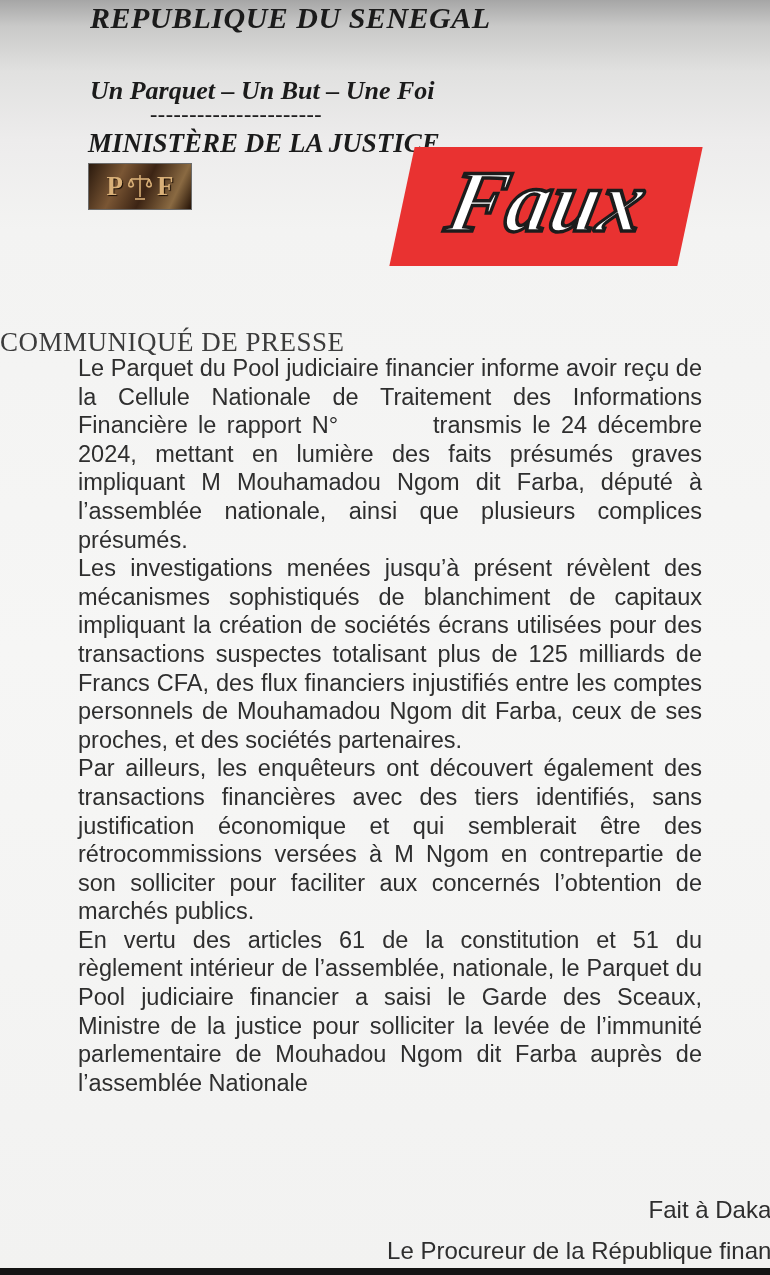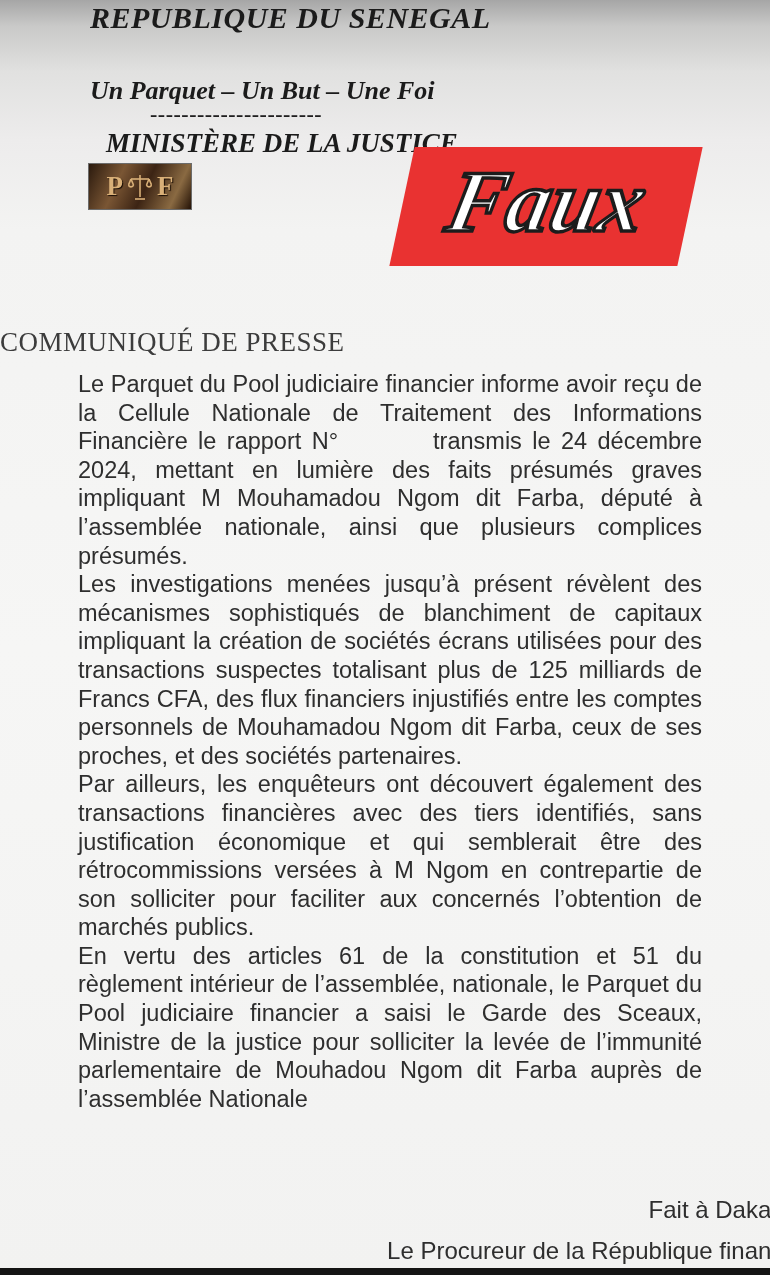--- a/index.html
+++ b/index.html
@@ -9,21 +9,21 @@
     font-family:"Liberation Sans",sans-serif;color:#2e2e2e;padding-left:40px;
   }
   .serifhead{
     position:absolute;white-space:nowrap;
     font-family:"Liberation Serif",serif;font-weight:bold;font-style:italic;color:#1b1b1b;
   }
   #country{left:90px;top:1px;font-size:30px;letter-spacing:.5px}
   #motto{left:90px;top:76px;font-size:26px}
   #separator{position:absolute;left:150px;top:101px;font-family:"Liberation Serif",serif;
     font-weight:bold;font-size:22px;letter-spacing:.5px;color:#1f1f1f;white-space:nowrap}
-  #ministry{left:106px;top:128px;font-size:27px}
+  #ministry{left:88px;top:128px;font-size:27px}
   #department{left:104px;top:215px;font-size:26px}
 
   #logo{
     position:absolute;left:88px;top:163px;width:104px;height:47px;
     background:linear-gradient(115deg,#2b1a0e 0%,#7a5634 30%,#3c2414 55%,#8a6a42 82%,#241206 100%);
     border:1px solid #6b6b6b;box-sizing:border-box;
     display:flex;align-items:center;justify-content:center;gap:5px;
   }
   .logo-letter{
     font-family:"Liberation Serif",serif;font-weight:bold;font-size:27px;
@@ -43,21 +43,21 @@
     text-shadow:0 0 1px #000;
     padding-bottom:10px;
   }
 
   #press-title{
     position:absolute;left:0;right:0;top:327px;text-align:left;
     font-family:"Liberation Serif",serif;font-size:27px;color:#3c3c3c;letter-spacing:.5px;
   }
 
   #body-text{
-    position:absolute;left:78px;top:370px;width:624px;
+    position:absolute;left:78px;top:354px;width:624px;
     font-size:23.5px;line-height:28.6px;text-align:justify;color:#2e2e2e;
   }
   #body-text p{margin:0;}
   .blank-gap{display:inline-block;width:95px;}
 
   #sig{position:absolute;left:0;right:0;top:1195px;font-size:24px;line-height:29px;color:#2e2e2e;}
   .sig-line{text-align:right;white-space:nowrap;}
   .sig-place{margin-left:330px;}
   .sig-title{margin-left:194px;margin-top:12px;}
   .sig-name{margin-left:204px;margin-top:1px;}

